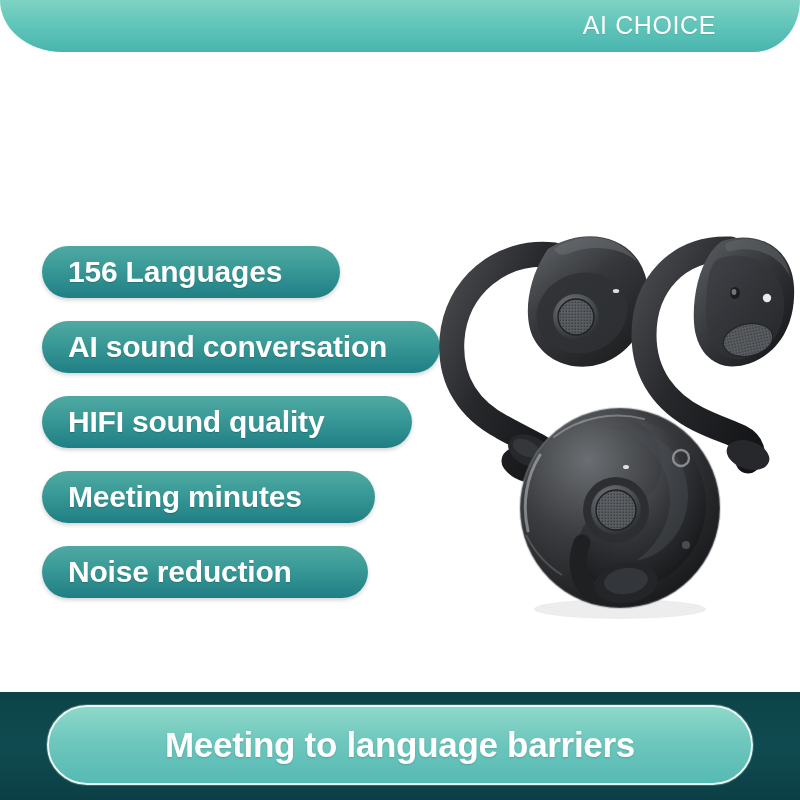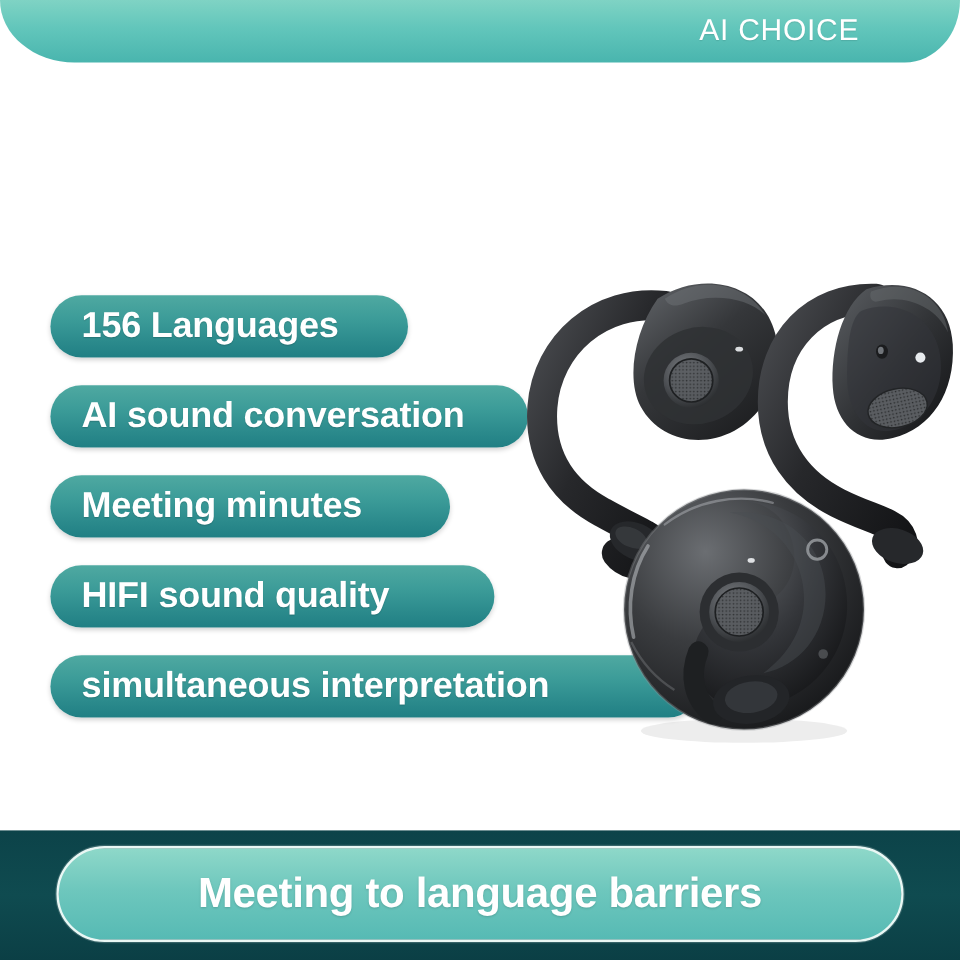--- a/index.html
+++ b/index.html
@@ -144,28 +144,28 @@
   </div>
 
 
   <div class="pill-list">
     <div class="pill" style="width:298px">
       <span class="pill-label">156 Languages</span>
     </div>
     <div class="pill" style="width:398px">
       <span class="pill-label">AI sound conversation</span>
     </div>
+    <div class="pill" style="width:370px">
+      <span class="pill-label">HIFI sound quality</span>
+    </div>
     <div class="pill" style="width:333px">
       <span class="pill-label">Meeting minutes</span>
     </div>
-    <div class="pill" style="width:370px">
-      <span class="pill-label">HIFI sound quality</span>
-    </div>
-    <div class="pill" style="width:541px">
-      <span class="pill-label">simultaneous interpretation</span>
+    <div class="pill" style="width:326px">
+      <span class="pill-label">Noise reduction</span>
     </div>
   </div>
 
   <div class="product-area">
     <svg class="product-svg" width="370" height="430" viewBox="0 0 370 430" xmlns="http://www.w3.org/2000/svg">
       <defs>
         <linearGradient id="hookGrad" x1="0" y1="0" x2="1" y2="1">
           <stop offset="0%" stop-color="#4a4c50"></stop>
           <stop offset="45%" stop-color="#27282b"></stop>
           <stop offset="100%" stop-color="#131416"></stop>

